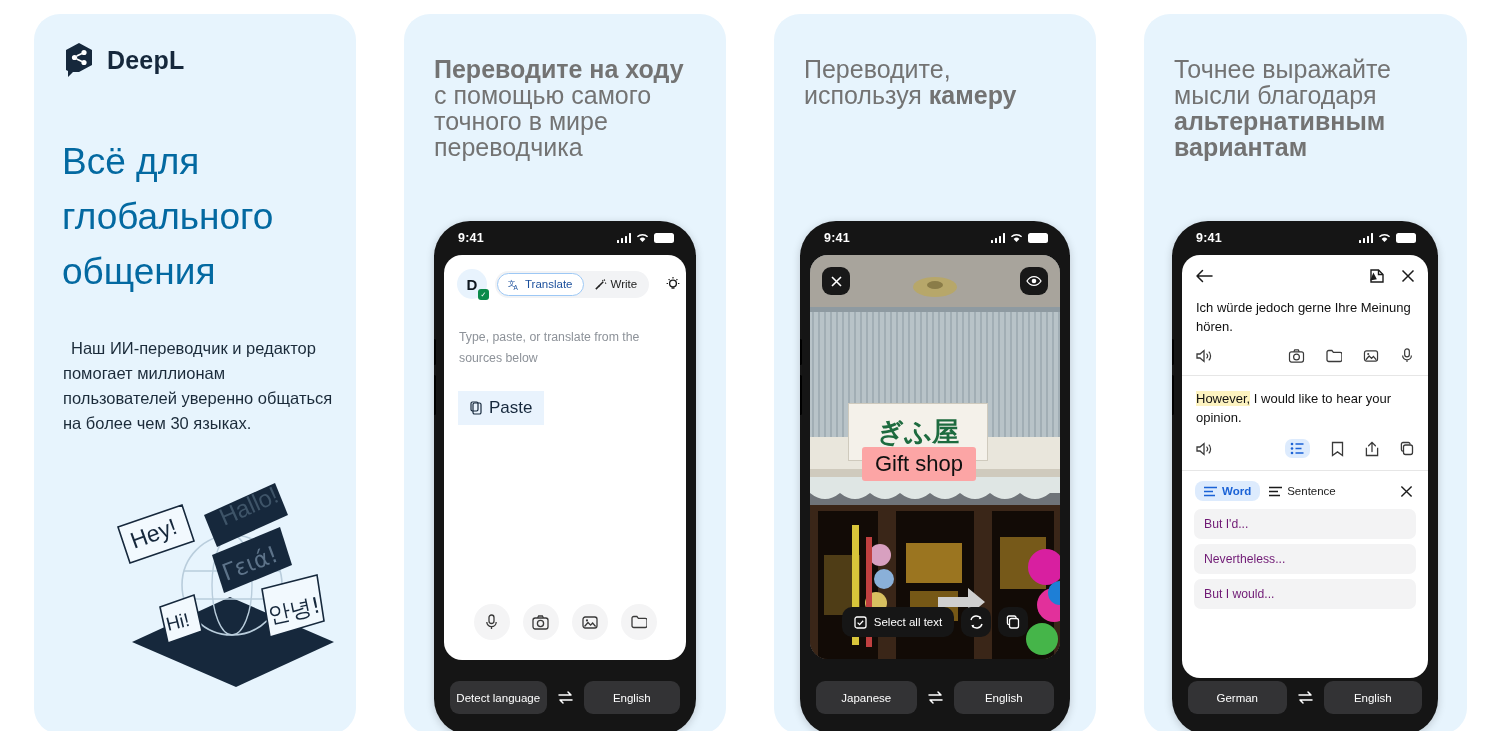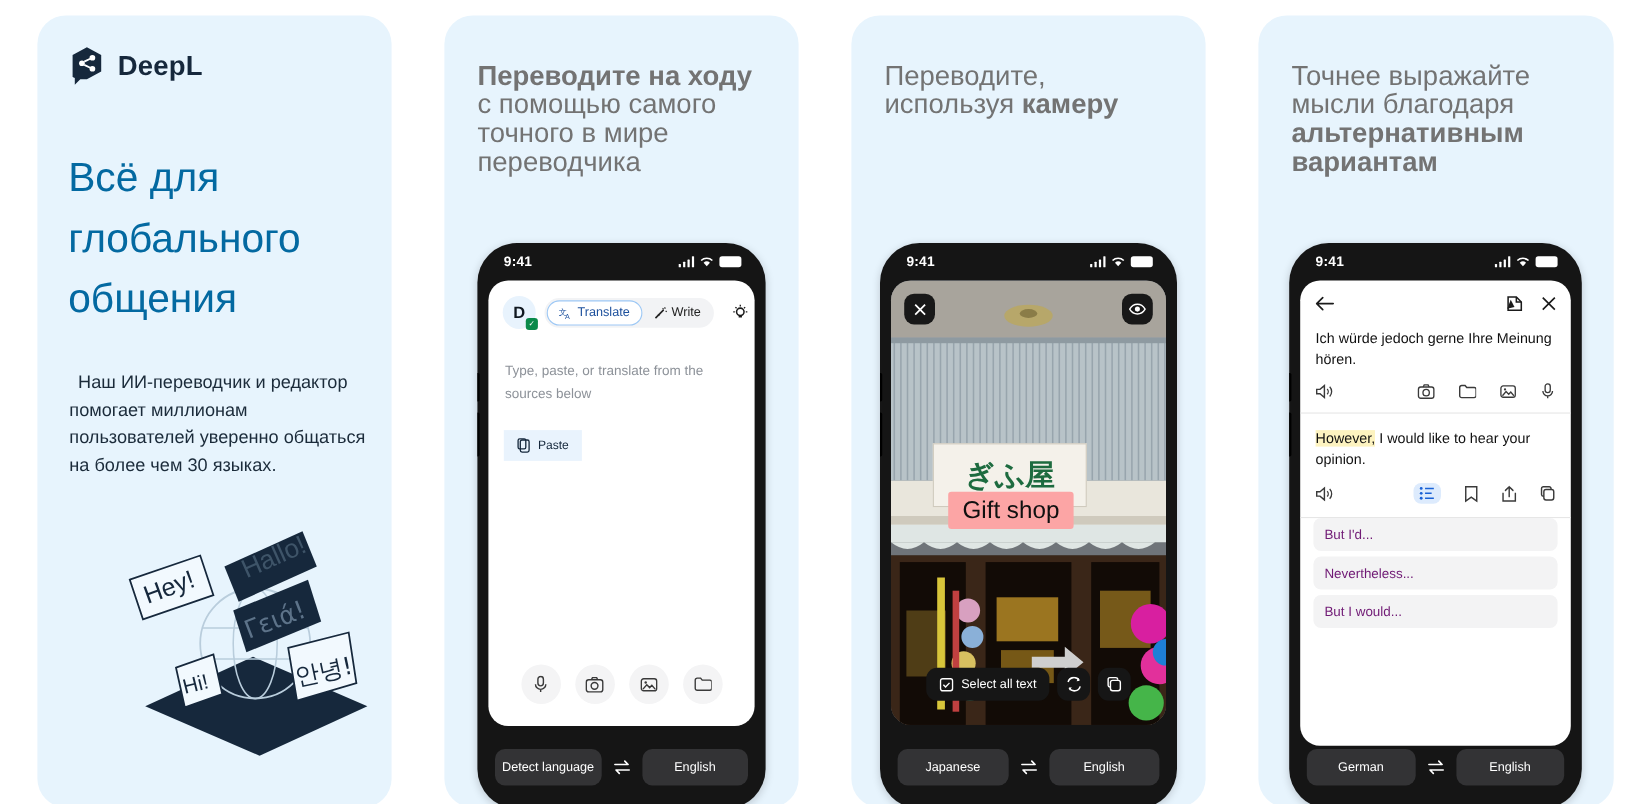--- a/index.html
+++ b/index.html
@@ -106,21 +106,21 @@
   .seg-item.active { background: #fff; border: 1.3px solid #9dc8f5; color: #1b4f9c; }
   .bar-spacer { flex: 1; }
   .bar-icon { color: #1a1a1a; display: flex; align-items: center; }
 
   .placeholder {
     padding: 28px 15px 0 15px; font-size: 12.3px; line-height: 21px; color: #8d9299;
   }
   .paste-chip {
     margin: 22px 0 0 14px; display: inline-flex; align-items: center; gap: 6px;
     background: #e9f3fd; border-radius: 0; padding: 7px 12px;
-    font-size: 11px; color: #16283c;
+    font-size: 17px; color: #16283c;
   }
   .round-actions {
     position: absolute; left: 0; right: 0; bottom: 20px;
     display: flex; justify-content: center; gap: 13px;
   }
   .round-btn {
     width: 36px; height: 36px; border-radius: 50%; background: #f4f4f5;
     display: flex; align-items: center; justify-content: center;
   }
 
@@ -642,20 +642,44 @@
           <span class="ic">
             <svg width="14" height="15" viewBox="0 0 14 14">
                 <rect x="3.5" y="3.5" width="9" height="9.5" rx="2" fill="none" stroke="#3a3a3a" stroke-width="1.3"></rect>
                 <path d="M10 3V2.6A1.6 1.6 0 0 0 8.4 1H3A1.6 1.6 0 0 0 1.4 2.6V8A1.6 1.6 0 0 0 3 9.6h.4" fill="none" stroke="#3a3a3a" stroke-width="1.3"></path>
               </svg>
           </span>
         </div>
 
         <div class="divider"></div>
 
+        <div class="alt-head">
+          <div class="alt-tab active">
+            <span>
+              <svg width="13" height="11" viewBox="0 0 13 11">
+                  <path d="M0 1.5h13M0 5.5h9M0 9.5h11" stroke="#1a62d6" stroke-width="1.6"></path>
+                </svg>
+            </span>
+            <span>Word</span>
+          </div>
+          <div class="alt-tab">
+            <span>
+              <svg width="13" height="11" viewBox="0 0 13 11">
+                  <path d="M0 1.5h13M0 5.5h9M0 9.5h11" stroke="#1b1b1b" stroke-width="1.6"></path>
+                </svg>
+            </span>
+            <span>Sentence</span>
+          </div>
+          <span class="sp" style="flex:1"></span>
+          <span class="ic" style="margin-right:2px">
+            <svg width="13" height="13" viewBox="0 0 14 14">
+                <path d="M1.5 1.5l11 11M12.5 1.5l-11 11" stroke="#1b1b1b" stroke-width="1.5"></path>
+              </svg>
+          </span>
+        </div>
 
         <div class="alt-list">
           <div class="alt-item">But I'd...</div>
           <div class="alt-item">Nevertheless...</div>
           <div class="alt-item">But I would...</div>
         </div>
       </div>
 
       <div class="lang-bar">
         <div class="lang-pill">German</div>

